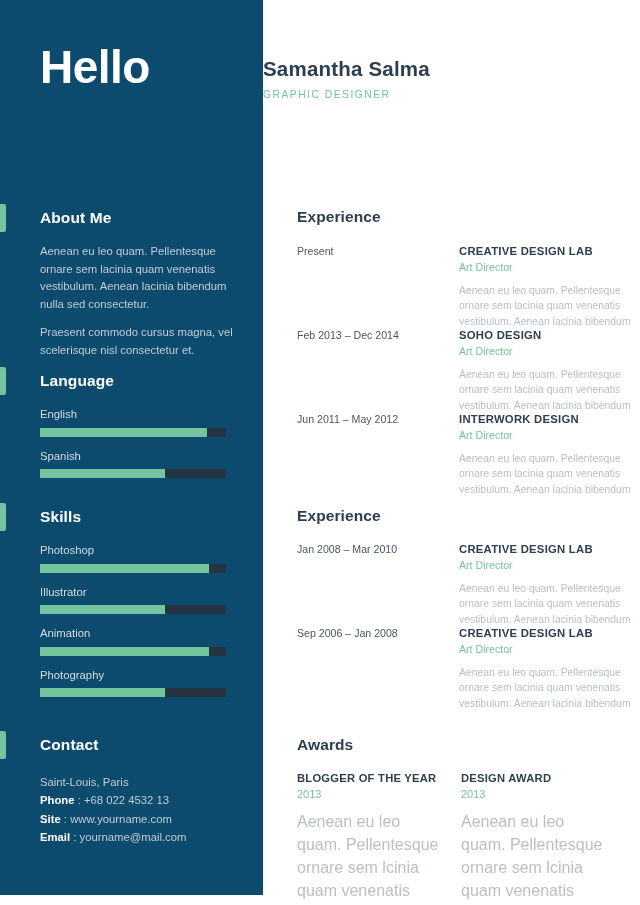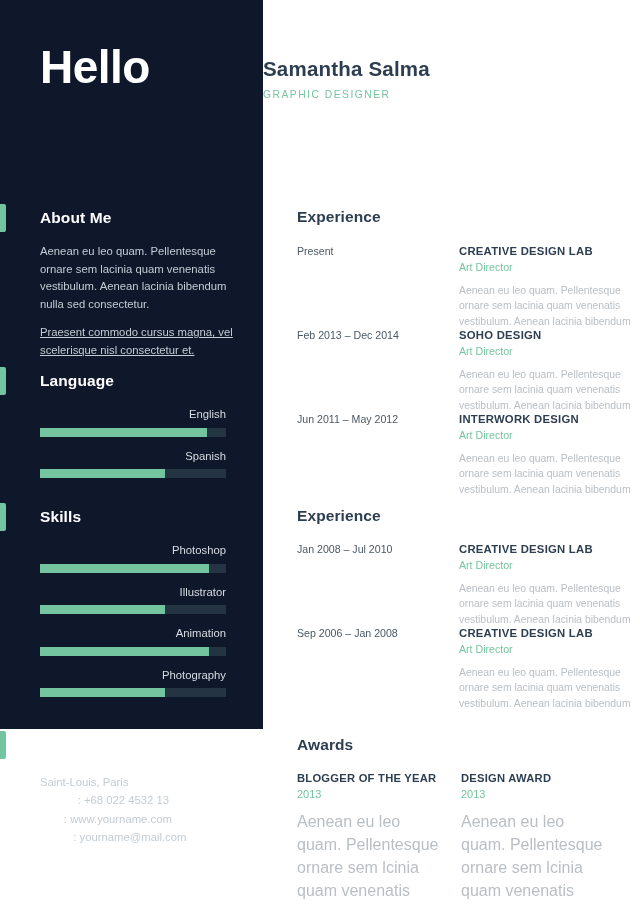--- a/index.html
+++ b/index.html
@@ -18,22 +18,22 @@
     width: 640px;
     height: 905px;
     background: #ffffff;
     display: flex;
   }
 
   
   .sidebar {
     position: relative;
     width: 263px;
-    height: 729px;
-    background: #0f172a;
+    height: 895px;
+    background: #0c4a6e;
     flex: 0 0 263px;
     box-sizing: border-box;
   }
   .hello {
     position: absolute;
     left: 40px;
     top: 44px;
     font-size: 46px;
     font-weight: bold;
     color: #ffffff;
@@ -67,29 +67,28 @@
     position: absolute;
     left: 40px;
     width: 195px;
     font-size: 11.3px;
     line-height: 1.55;
     color: #c3ccd4;
   }
   .sb-body p {
     margin: 0 0 11px 0;
   }
-  .sb-body p:last-child { margin-bottom: 0; text-decoration: underline; }
+  .sb-body p:last-child { margin-bottom: 0; }
 
   
   .meter-label {
     font-size: 11.3px;
     color: #d5dce2;
     margin-bottom: 6px;
     line-height: 1.2;
-    text-align: right;
   }
   .meter-track {
     width: 186px;
     height: 9px;
     background: #243443;
     margin-bottom: 13px;
   }
   .meter-fill {
     height: 9px;
     background: #74c49f;
@@ -331,21 +330,21 @@
       <div class="entry-main">
         <div class="entry-company">INTERWORK DESIGN</div>
         <div class="entry-role">Art Director</div>
         <div class="entry-desc">Aenean eu leo quam. Pellentesque ornare sem lacinia quam venenatis vestibulum. Aenean lacinia bibendum</div>
       </div>
     </div>
 
     <div class="section-head" style="top:507px">Experience</div>
 
     <div class="entry" style="top:542px">
-      <div class="entry-date">Jan 2008 – Jul 2010</div>
+      <div class="entry-date">Jan 2008 – Mar 2010</div>
       <div class="entry-main">
         <div class="entry-company">CREATIVE DESIGN LAB</div>
         <div class="entry-role">Art Director</div>
         <div class="entry-desc">Aenean eu leo quam. Pellentesque ornare sem lacinia quam venenatis vestibulum. Aenean lacinia bibendum</div>
       </div>
     </div>
 
     <div class="entry" style="top:626px">
       <div class="entry-date">Sep 2006 – Jan 2008</div>
       <div class="entry-main">

